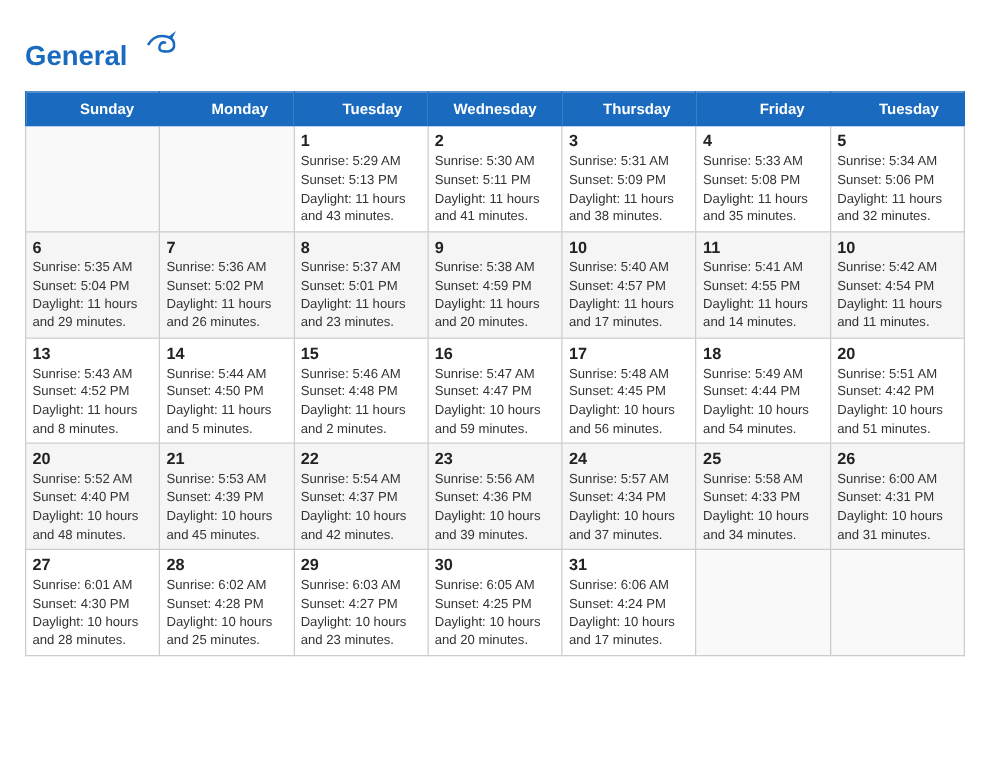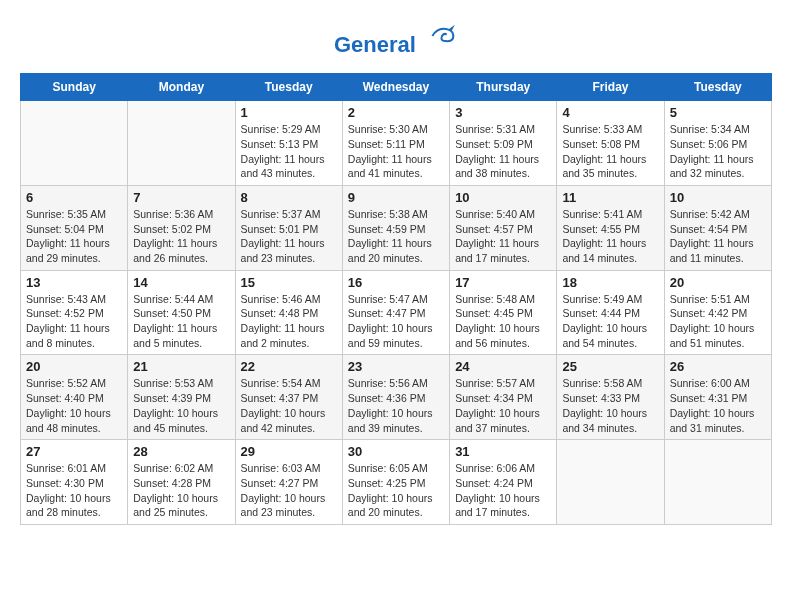--- a/index.html
+++ b/index.html
@@ -5,21 +5,21 @@
     * { box-sizing: border-box; margin: 0; padding: 0; }
     body {
       font-family: Arial, sans-serif;
       background: #fff;
       width: 792px;
       min-height: 612px;
       padding: 20px;
     }
     .header {
       display: flex;
-      justify-content: center;
+      justify-content: flex-start;
       align-items: flex-start;
       margin-bottom: 16px;
     }
     .logo {
       display: flex;
       align-items: center;
     }
     .logo-text {
       font-size: 22px;
       font-weight: bold;
@@ -47,22 +47,22 @@
       color: #555;
     }
     .calendar {
       width: 100%;
       border-collapse: collapse;
       font-size: 11px;
     }
     .calendar th {
       background: #1a6bbf;
       color: #fff;
-      padding: 6px 4px;
-      text-align: center;
+      padding: 6px 20px;
+      text-align: right;
       font-size: 12px;
       font-weight: bold;
       border: 1px solid #1a6bbf;
     }
     .calendar td {
       border: 1px solid #ccc;
       vertical-align: top;
       padding: 4px 5px;
       min-height: 80px;
       width: calc(100% / 7);

